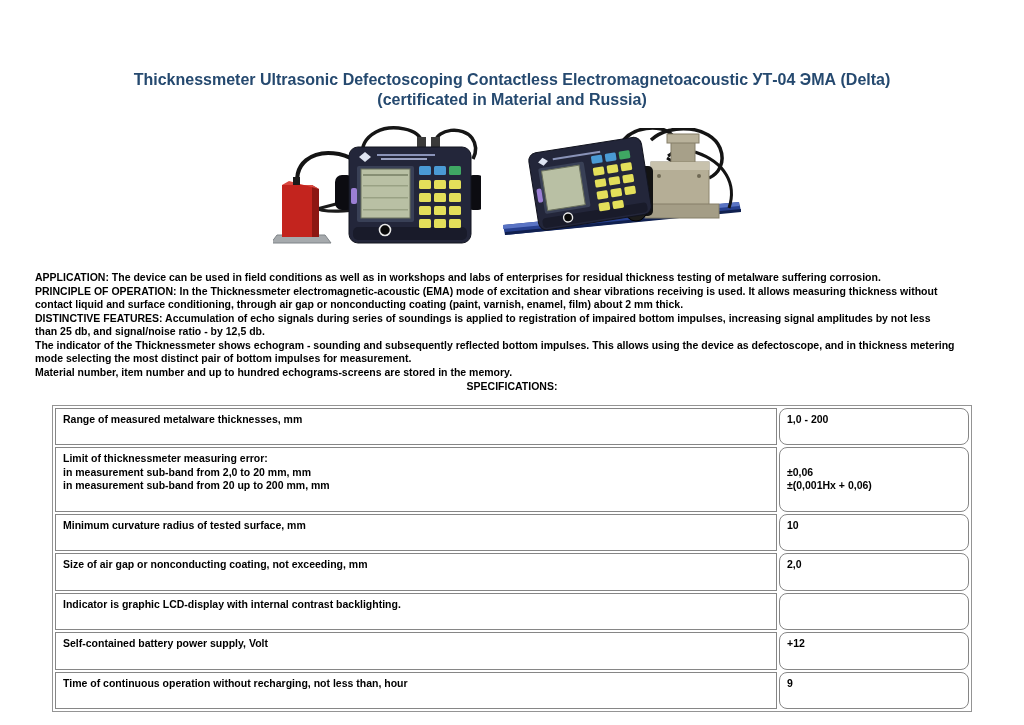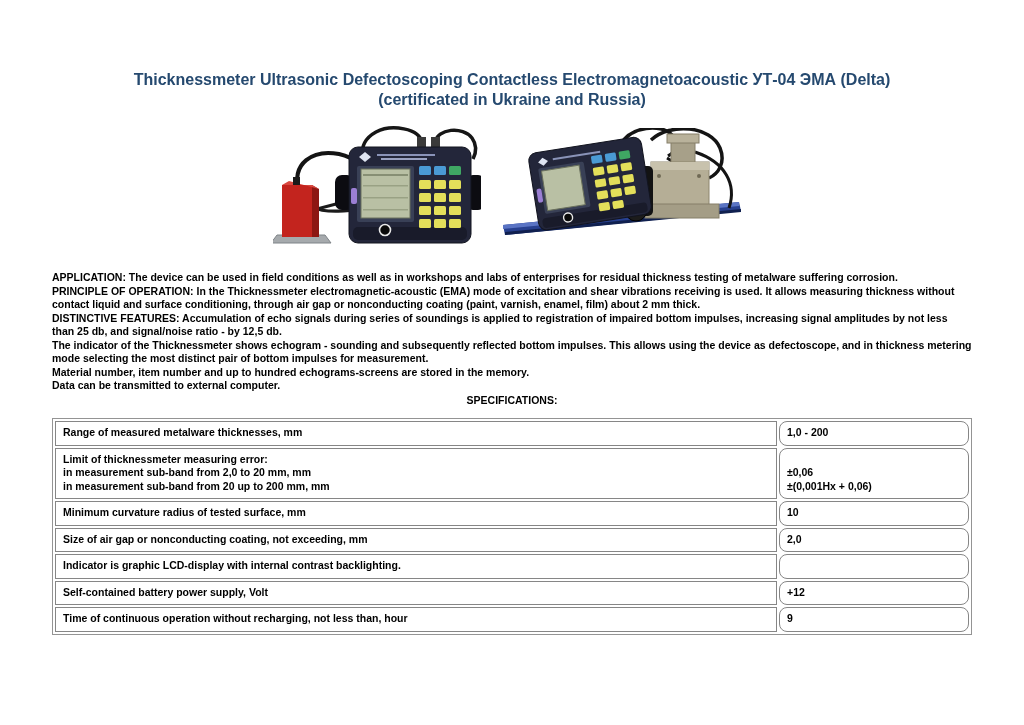--- a/index.html
+++ b/index.html
@@ -34,21 +34,21 @@
   .photo-right-wrap { margin-top: 5px; }
 
   
   .usage-line {
     margin: 36px 52px 0 68px;
     font-size: 10.5px;
     font-weight: bold;
     line-height: 13.5px;
   }
   .description {
-    margin: 16px 52px 0 52px;
+    margin: 16px 52px 0 35px;
     width: 920px;
     font-size: 10.5px;
     font-weight: bold;
     line-height: 13.5px;
   }
   .spec-heading {
     margin-top: 1px;
     text-align: center;
     font-size: 10.5px;
     font-weight: bold;
@@ -61,34 +61,34 @@
     width: 920px;
     border: 1px solid #949494;
     border-collapse: separate;
     border-spacing: 2px;
     font-size: 10.5px;
     font-weight: bold;
     line-height: 13.5px;
   }
   table.spec-table td {
     border: 1px solid #868686;
-    padding: 4px 7px 5px 7px;
+    padding: 4px 7px 18px 7px;
     white-space: pre-line;
   }
   td.spec-label-cell { width: 722px; vertical-align: top; }
   td.spec-value-cell { vertical-align: bottom; border-radius: 8px; }
 </style>
 </head>
 <body>
 
 <div class="page">
 
   <h1 class="doc-title">
     <span>Thicknessmeter Ultrasonic Defectoscoping Contactless Electromagnetoacoustic УТ-04 ЭМА (Delta)</span>
-    <span>(certificated in Ukraine and Russia)</span>
+    <span>(certificated in Material and Russia)</span>
   </h1>
 
   <div class="photos-row">
 
     <svg width="208" height="130" viewBox="0 0 208 130">
 
       <path d="M26,68 C18,40 40,26 66,31 C84,35 92,46 94,58" stroke="#141414" stroke-width="4" fill="none"></path>
       <path d="M95,88 C120,78 60,96 40,84" stroke="#1a1a1a" stroke-width="3" fill="none"></path>
       <path d="M44,86 L82,76" stroke="#1a1a1a" stroke-width="3" fill="none"></path>
       <path d="M149,20 C147,5 118,1 103,9 C92,15 88,24 90,32" stroke="#161616" stroke-width="3.5" fill="none"></path>
@@ -203,21 +203,20 @@
     </div>
   </div>
 
 
   <div class="description">
     <div>APPLICATION: The device can be used in field conditions as well as in workshops and labs of enterprises for residual thickness testing of metalware suffering corrosion.</div>
     <div>PRINCIPLE OF OPERATION: In the Thicknessmeter electromagnetic-acoustic (EMA) mode of excitation and shear vibrations receiving is used. It allows measuring thickness without contact liquid and surface conditioning, through air gap or nonconducting coating (paint, varnish, enamel, film) about 2 mm thick.</div>
     <div>DISTINCTIVE FEATURES: Accumulation of echo signals during series of soundings is applied to registration of impaired bottom impulses, increasing signal amplitudes by not less than 25 db, and signal/noise ratio - by 12,5 db.</div>
     <div>The indicator of the Thicknessmeter shows echogram - sounding and subsequently reflected bottom impulses. This allows using the device as defectoscope, and in thickness metering mode selecting the most distinct pair of bottom impulses for measurement.</div>
     <div>Material number, item number and up to hundred echograms-screens are stored in the memory.</div>
-    <div>Data can be transmitted to external computer.</div>
   </div>
 
   <div class="spec-heading">SPECIFICATIONS:</div>
 
   <table class="spec-table">
     <tbody>
       <tr>
         <td class="spec-label-cell">Range of measured metalware thicknesses, mm</td>
         <td class="spec-value-cell">1,0 - 200</td>
       </tr>

